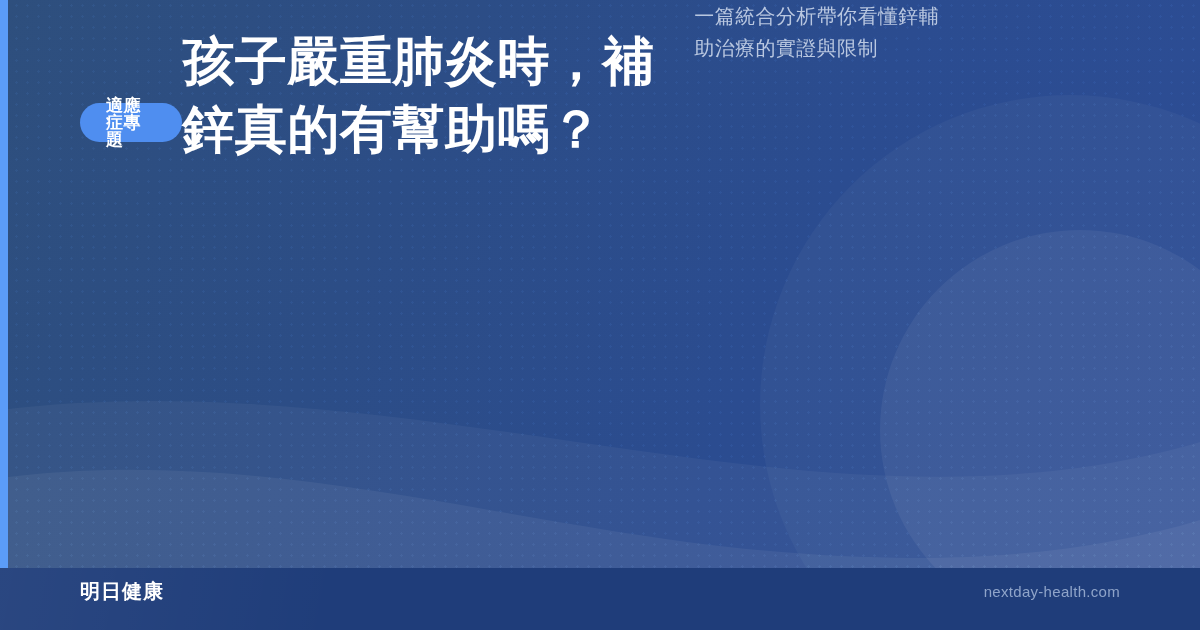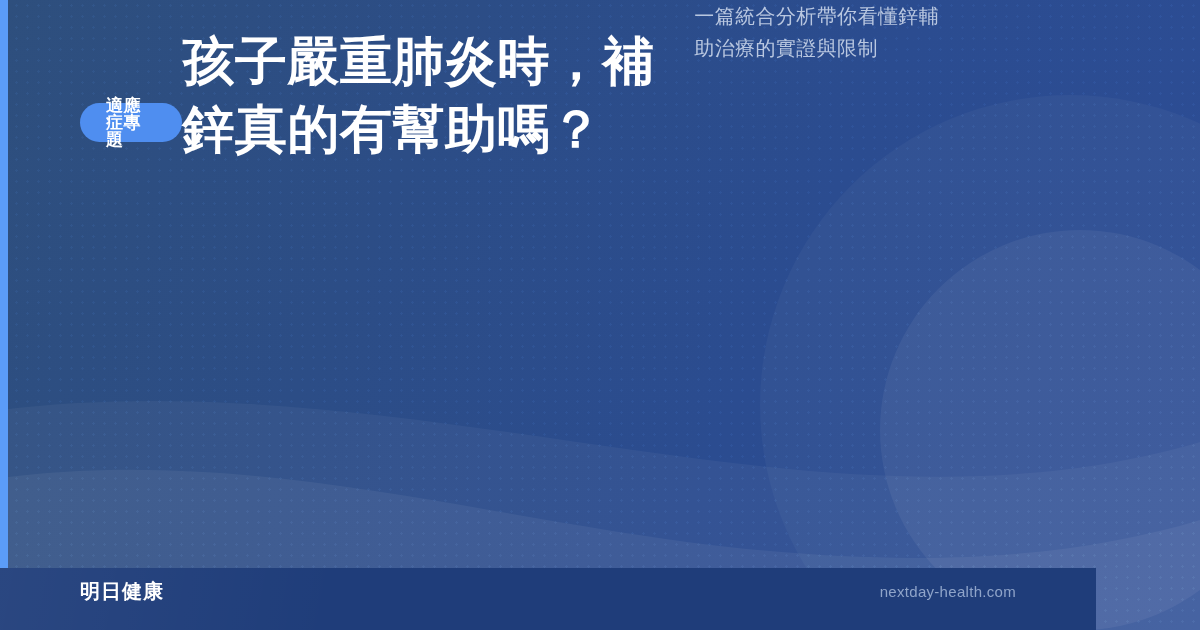--- a/index.html
+++ b/index.html
@@ -120,21 +120,21 @@
     font-weight: 400;
     line-height: 1.6;
     letter-spacing: 0.4px;
   }
 
   
   .footer {
     position: absolute;
     left: 0;
     bottom: 0;
-    width: 1096px;
+    width: 1200px;
     height: 62px;
     background: #1f3d7a;
     z-index: 6;
     display: flex;
     align-items: center;
     justify-content: space-between;
     padding: 0 80px 16px 80px;
   }
 
   .footer-brand {

